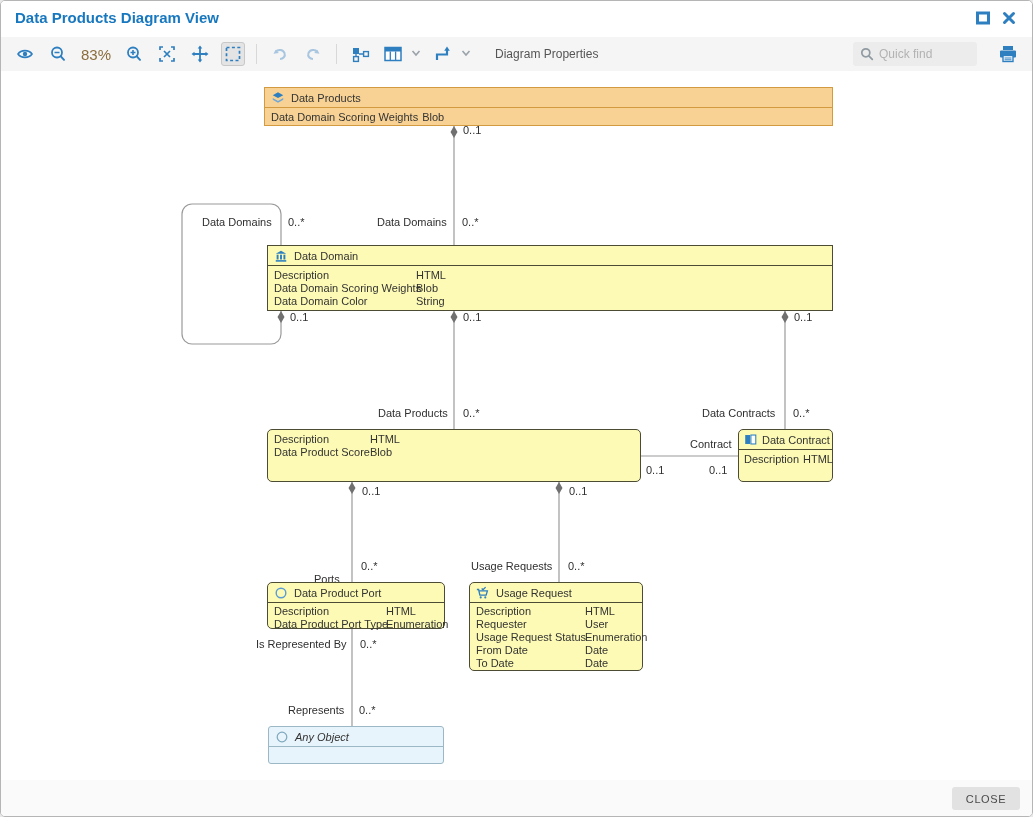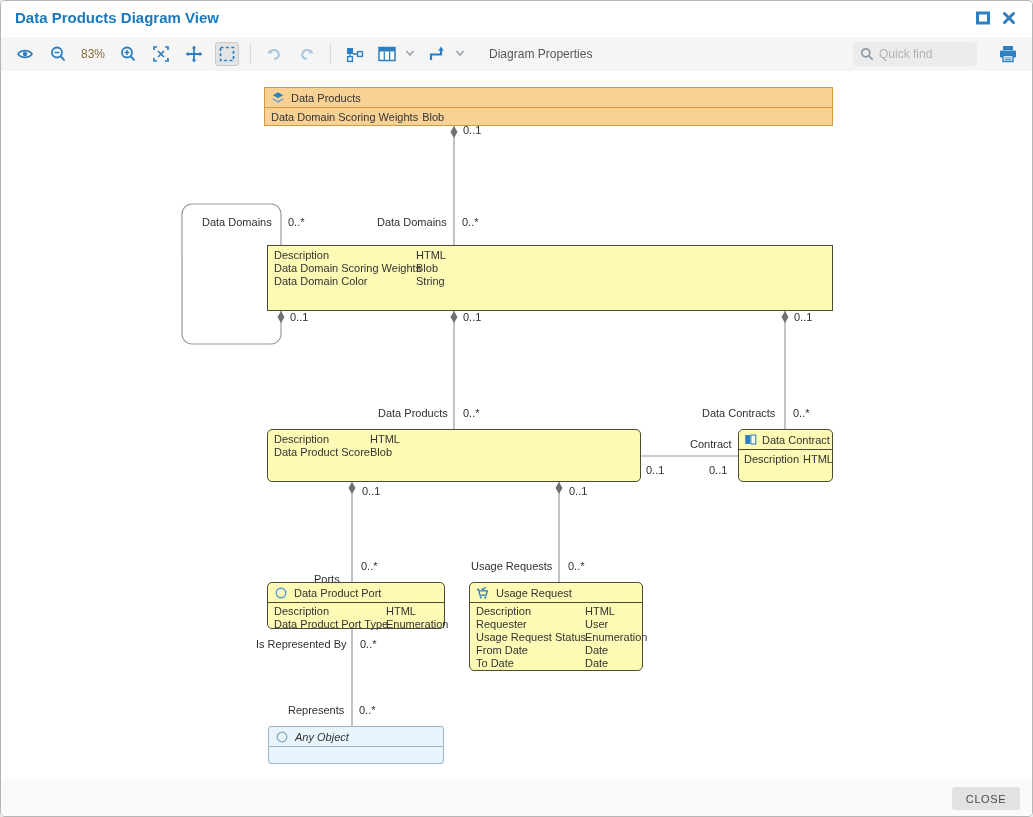--- a/index.html
+++ b/index.html
@@ -11,21 +11,21 @@
   #title { position:absolute; left:14px; top:8px; font-size:15px; font-weight:bold; color:#1878bf; }
   .winbtn { position:absolute; top:8px; width:18px; height:18px; cursor:pointer; display:flex; align-items:center; justify-content:center; }
   #maxbtn { right:40px; }
   #closebtn { right:14px; }
   
   #toolbar { position:absolute; top:36px; left:0; right:0; height:34px; background:#f5f5f5;
              display:flex; align-items:center; padding:0 12px; gap:9px; }
   .tbtn { width:24px; height:24px; display:flex; align-items:center; justify-content:center; cursor:pointer; border-radius:3px; }
   .tbtn.active { background:#e4e4e4; border:1px solid #c8c8c8; }
   .tsep { width:1px; height:20px; background:#d8d8d8; margin:0 2px; }
-  .tzoom { font-size:12px; color:#8a6d3b; margin:4px 2px;text-align:center; }
+  .tzoom { font-size:15px; color:#8a6d3b; margin:4px 2px;text-align:center; }
   .tlabel { font-size:12px; color:#555; margin-left:14px; cursor:pointer; }
   .chev { margin-left:-4px; cursor:pointer; }
   #quickfind { margin-left:auto; position:relative; width:124px; height:24px; }
   #quickfind input { width:124px; height:24px; border:none; border-radius:3px; background:#ececec;
                      padding:0 6px 0 26px; font-size:12px; color:#8b5cf6; outline:none; font-family:"Liberation Sans",sans-serif; }
   #quickfind input::placeholder { color:#b2b2b2; }
   #quickfind .mag { position:absolute; left:7px; top:5px; }
   #printbtn { margin-left:10px; }
   
   #canvas { position:absolute; top:70px; left:0; width:1033px; height:711px; background:#fff; overflow:hidden; }
@@ -247,20 +247,32 @@
       </div>
       <div class="body">
         <div class="row">
           <span class="n-inline">Data Domain Scoring Weights</span>
           <span>Blob</span>
         </div>
       </div>
     </div>
 
     <div class="entity yellow" style="left:266px; top:174px; width:566px; height:66px;">
+      <div class="hdr">
+        <span class="eicon">
+          <svg width="14" height="14" viewBox="0 0 16 16">
+              <path d="M2 5.5 L8 2 L14 5.5 Z" fill="#2e7fc0"></path>
+              <rect x="3" y="6.5" width="2.2" height="5.5" fill="#2e7fc0"></rect>
+              <rect x="6.9" y="6.5" width="2.2" height="5.5" fill="#2e7fc0"></rect>
+              <rect x="10.8" y="6.5" width="2.2" height="5.5" fill="#2e7fc0"></rect>
+              <rect x="2" y="12.7" width="12" height="1.8" fill="#2e7fc0"></rect>
+            </svg>
+        </span>
+        <span class="t">Data Domain</span>
+      </div>
       <div class="body">
         <div class="row">
           <span class="n-domain">Description</span>
           <span>HTML</span>
         </div>
         <div class="row">
           <span class="n-domain">Data Domain Scoring Weights</span>
           <span>Blob</span>
         </div>
         <div class="row">

